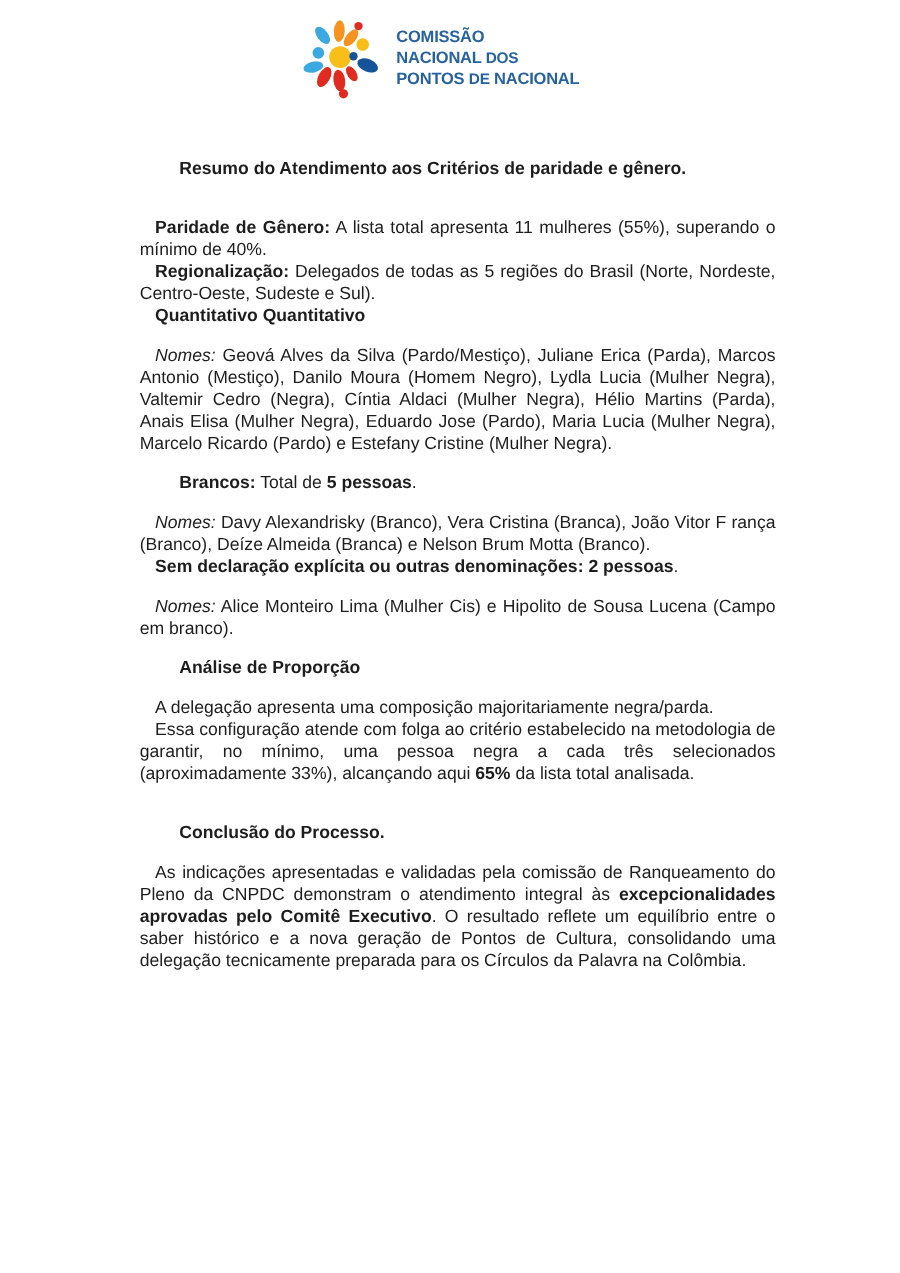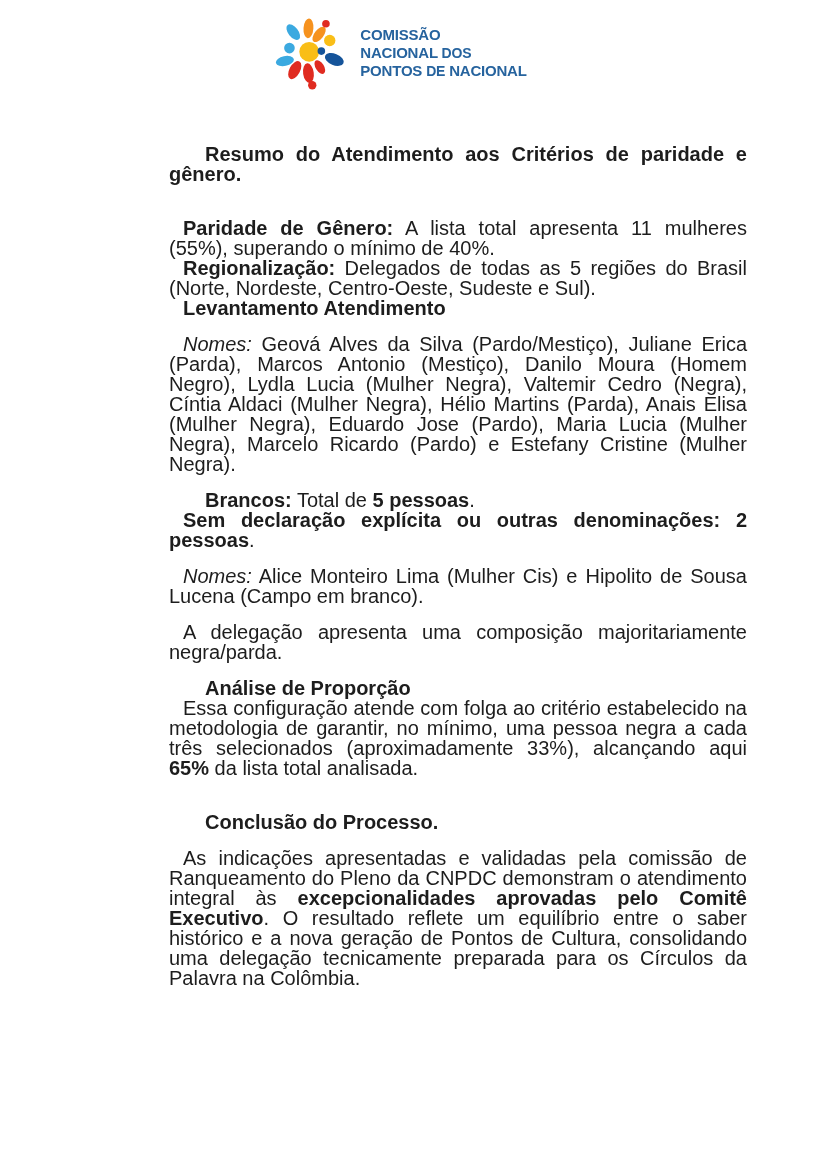--- a/index.html
+++ b/index.html
@@ -9,21 +9,21 @@
   
   .logo-row { position:absolute; top:16px; left:0; right:0;
               display:flex; justify-content:center; align-items:center; gap:9px; }
   .logo-mark { width:76px; height:74px; flex:0 0 auto; }
   .logo-text { display:flex; flex-direction:column; justify-content:center; }
   .logo-l { font-weight:bold; font-size:15px; line-height:18px; letter-spacing:-0.2px; }
   .logo-sm { font-size:14px; font-weight:bold; }
 
   
   .content { position:absolute; left:127px; top:144px; width:578px;
-             color:#1d1d1d; font-size:20px;margin-left:42px; }
+             color:#1d1d1d; font-size:16px; }
   .para { margin:0; text-align:justify; line-height:20px; }
   .indent-sm { text-indent:14px; }
   .indent-lg { text-indent:36px; }
   .gap1 { margin-top:16px; }
   .gap2 { margin-top:34px; }
   .b { font-weight:bold; }
   .i { font-style:italic; }
 
   
   .footer { position:absolute; top:1083px; left:0; right:0; text-align:center;
@@ -56,26 +56,27 @@
       <div class="logo-l"><span>COMISSÃO</span></div>
       <div class="logo-l"><span>NACIONAL</span> <span class="logo-sm">DOS</span></div>
       <div class="logo-l"><span>PONTOS</span> <span class="logo-sm">DE</span> <span>NACIONAL</span></div>
     </div>
   </div>
 
   <div class="content">
       <p class="para indent-lg"><span class="b">Resumo do Atendimento aos Critérios de paridade e gênero.</span></p>
       <p class="para indent-sm gap2"><span class="b">Paridade de Gênero:</span><span> A lista total apresenta 11 mulheres (55%), superando o mínimo de 40%.</span></p>
       <p class="para indent-sm"><span class="b">Regionalização:</span><span> Delegados de todas as 5 regiões do Brasil (Norte, Nordeste, Centro-Oeste, Sudeste e Sul).</span></p>
-      <p class="para indent-sm"><span class="b">Levantamento Atendimento</span></p>
+      <p class="para indent-sm"><span class="b">Quantitativo Quantitativo</span></p>
       <p class="para indent-sm gap1"><span class="i">Nomes:</span><span> Geová Alves da Silva (Pardo/Mestiço), Juliane Erica (Parda), Marcos Antonio (Mestiço), Danilo Moura (Homem Negro), Lydla Lucia (Mulher Negra), Valtemir Cedro (Negra), Cíntia Aldaci (Mulher Negra), Hélio Martins (Parda), Anais Elisa (Mulher Negra), Eduardo Jose (Pardo), Maria Lucia (Mulher Negra), Marcelo Ricardo (Pardo) e Estefany Cristine (Mulher Negra).</span></p>
       <p class="para indent-lg gap1"><span class="b">Brancos:</span><span> Total de </span><span class="b">5 pessoas</span><span>.</span></p>
+      <p class="para indent-sm gap1"><span class="i">Nomes:</span><span> Davy Alexandrisky (Branco), Vera Cristina (Branca), João Vitor F rança (Branco), Deíze Almeida (Branca) e Nelson Brum Motta (Branco).</span></p>
       <p class="para indent-sm"><span class="b">Sem declaração explícita ou outras denominações: 2 pessoas</span><span>.</span></p>
       <p class="para indent-sm gap1"><span class="i">Nomes:</span><span> Alice Monteiro Lima (Mulher Cis) e Hipolito de Sousa Lucena (Campo em branco).</span></p>
+      <p class="para indent-lg gap1"><span class="b">Análise de Proporção</span></p>
       <p class="para indent-sm gap1"><span>A delegação apresenta uma composição majoritariamente negra/parda.</span></p>
-      <p class="para indent-lg gap1"><span class="b">Análise de Proporção</span></p>
       <p class="para indent-sm"><span>Essa configuração atende com folga ao critério estabelecido na metodologia de garantir, no mínimo, uma pessoa negra a cada três selecionados (aproximadamente 33%), alcançando aqui </span><span class="b">65%</span><span> da lista total analisada.</span></p>
       <p class="para indent-lg gap2"><span class="b">Conclusão do Processo.</span></p>
       <p class="para indent-sm gap1"><span>As indicações apresentadas e validadas pela comissão de Ranqueamento do Pleno da CNPDC demonstram o atendimento integral às </span><span class="b">excepcionalidades aprovadas pelo Comitê Executivo</span><span>. O resultado reflete um equilíbrio entre o saber histórico e a nova geração de Pontos de Cultura, consolidando uma delegação tecnicamente preparada para os Círculos da Palavra na Colômbia.</span></p>
     </div>
 
 
 </div>
 
 </body></html>

